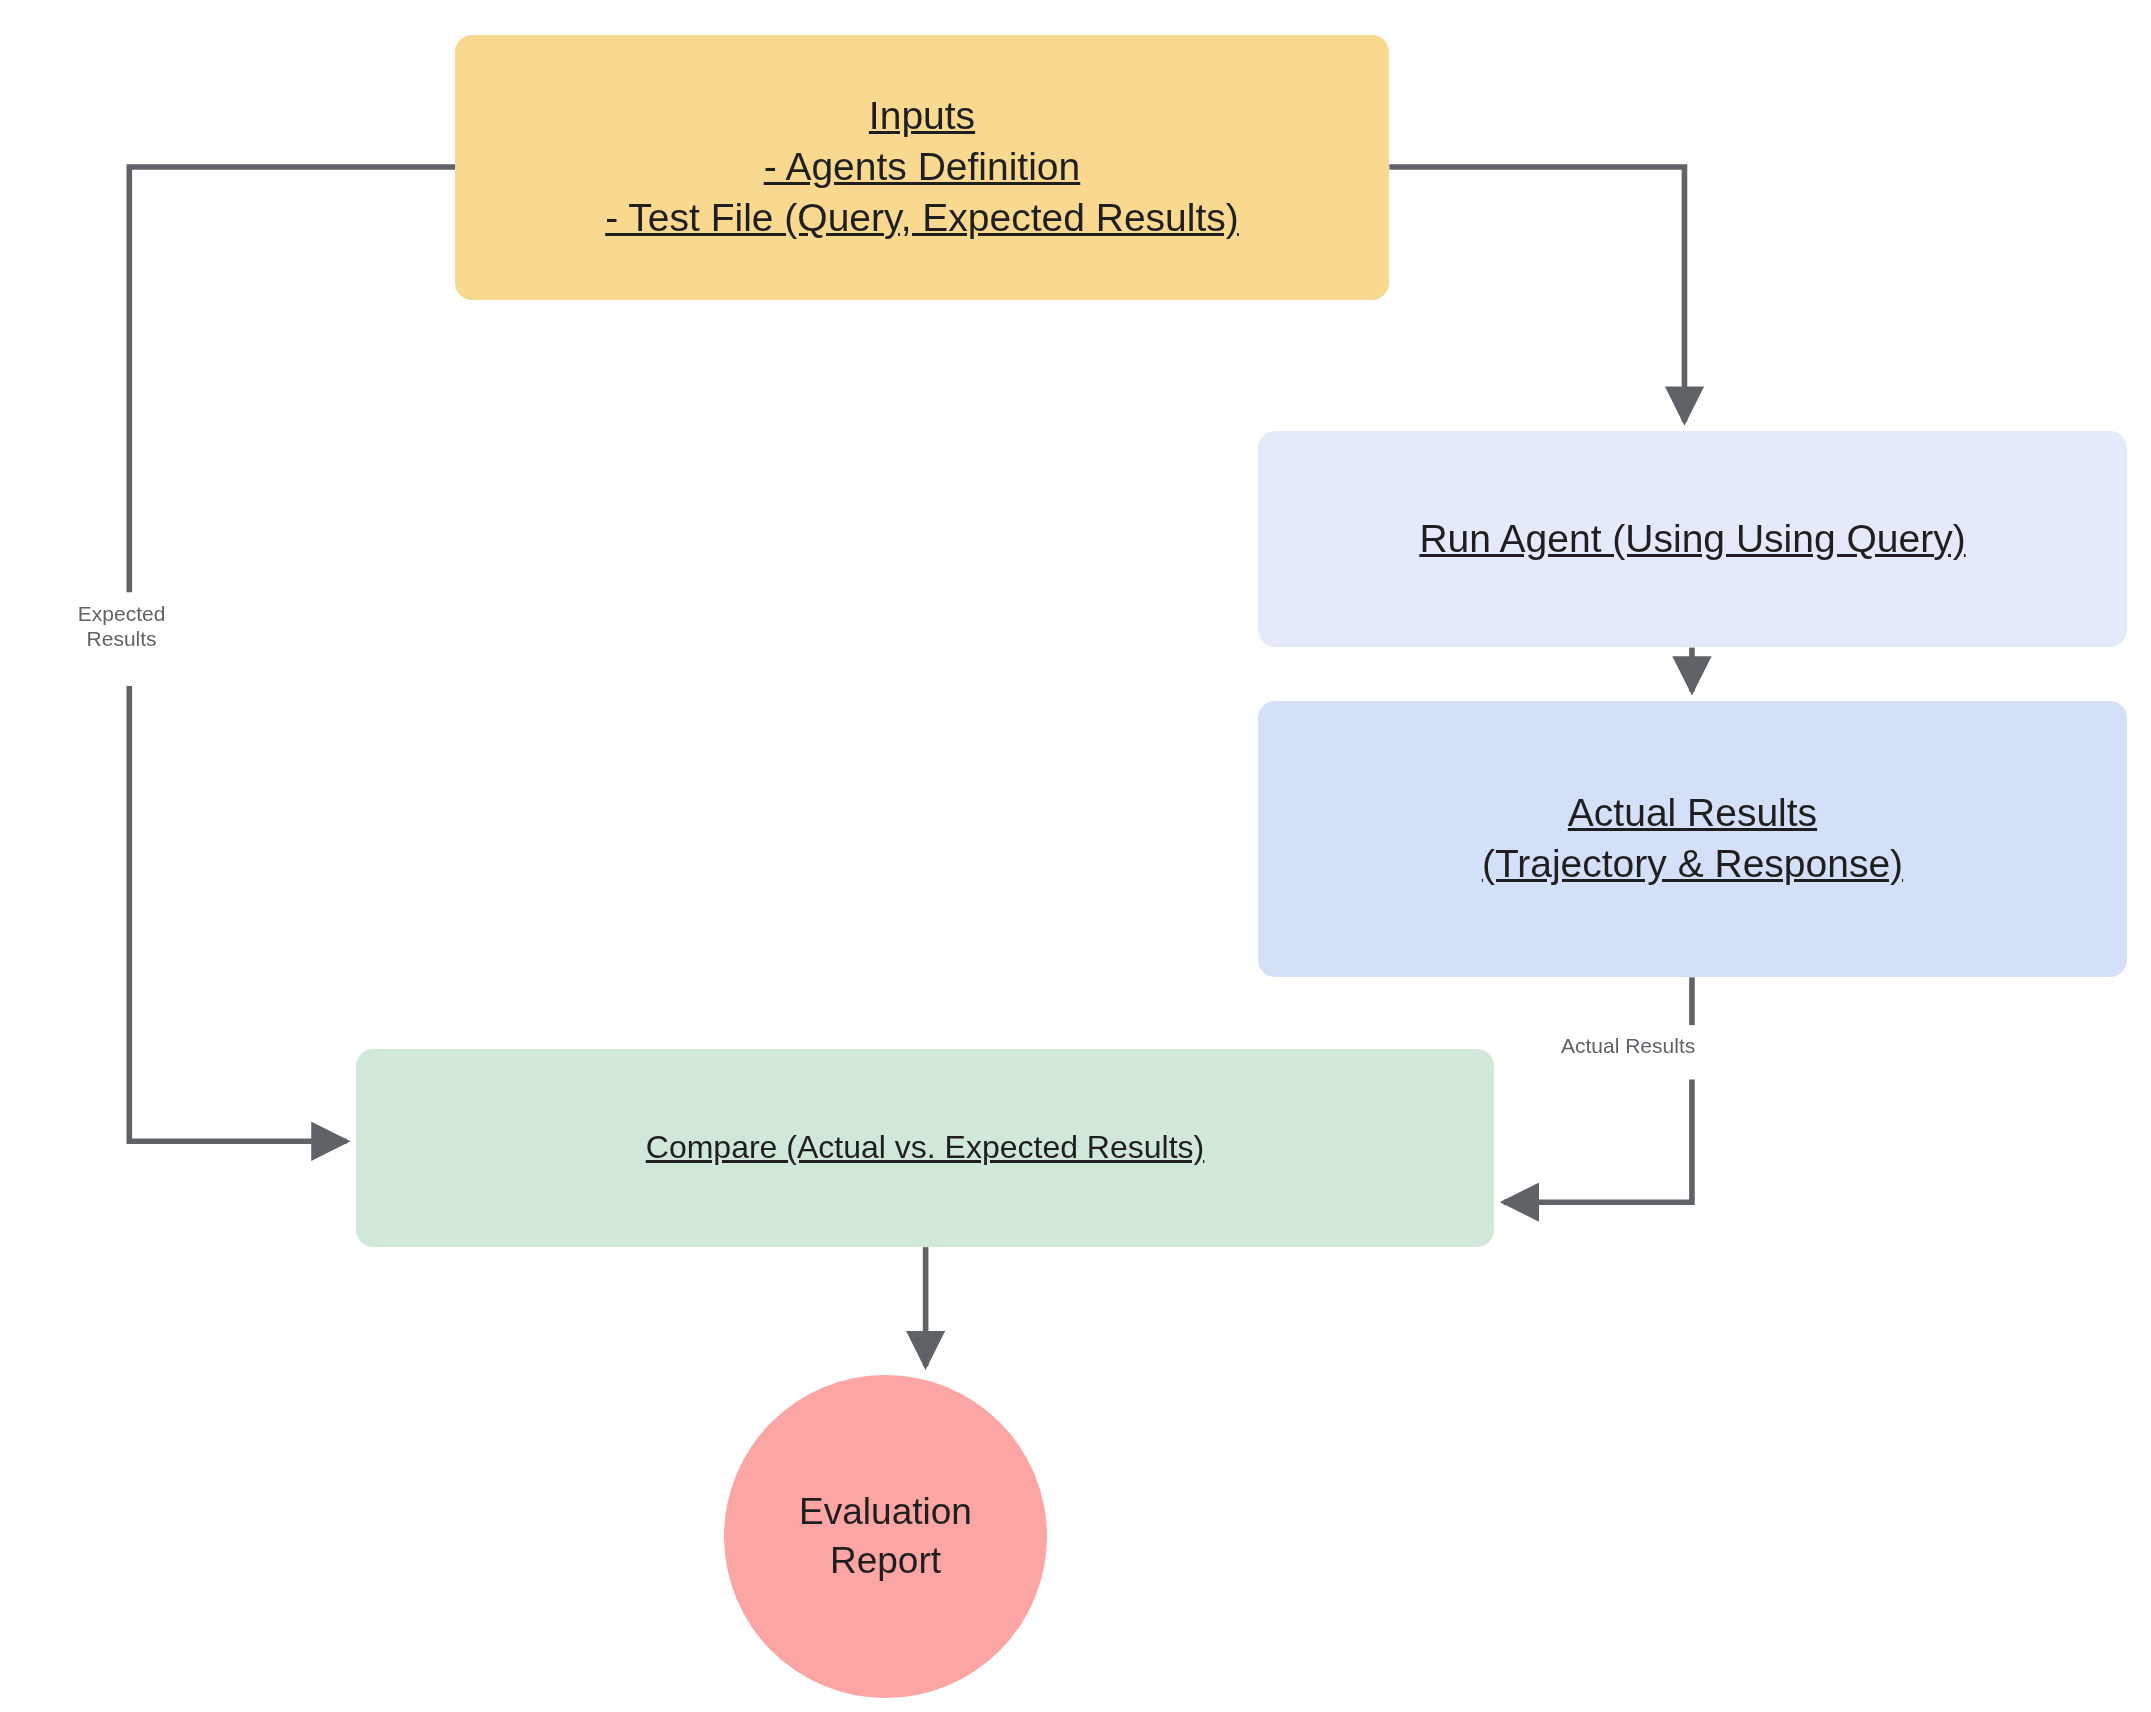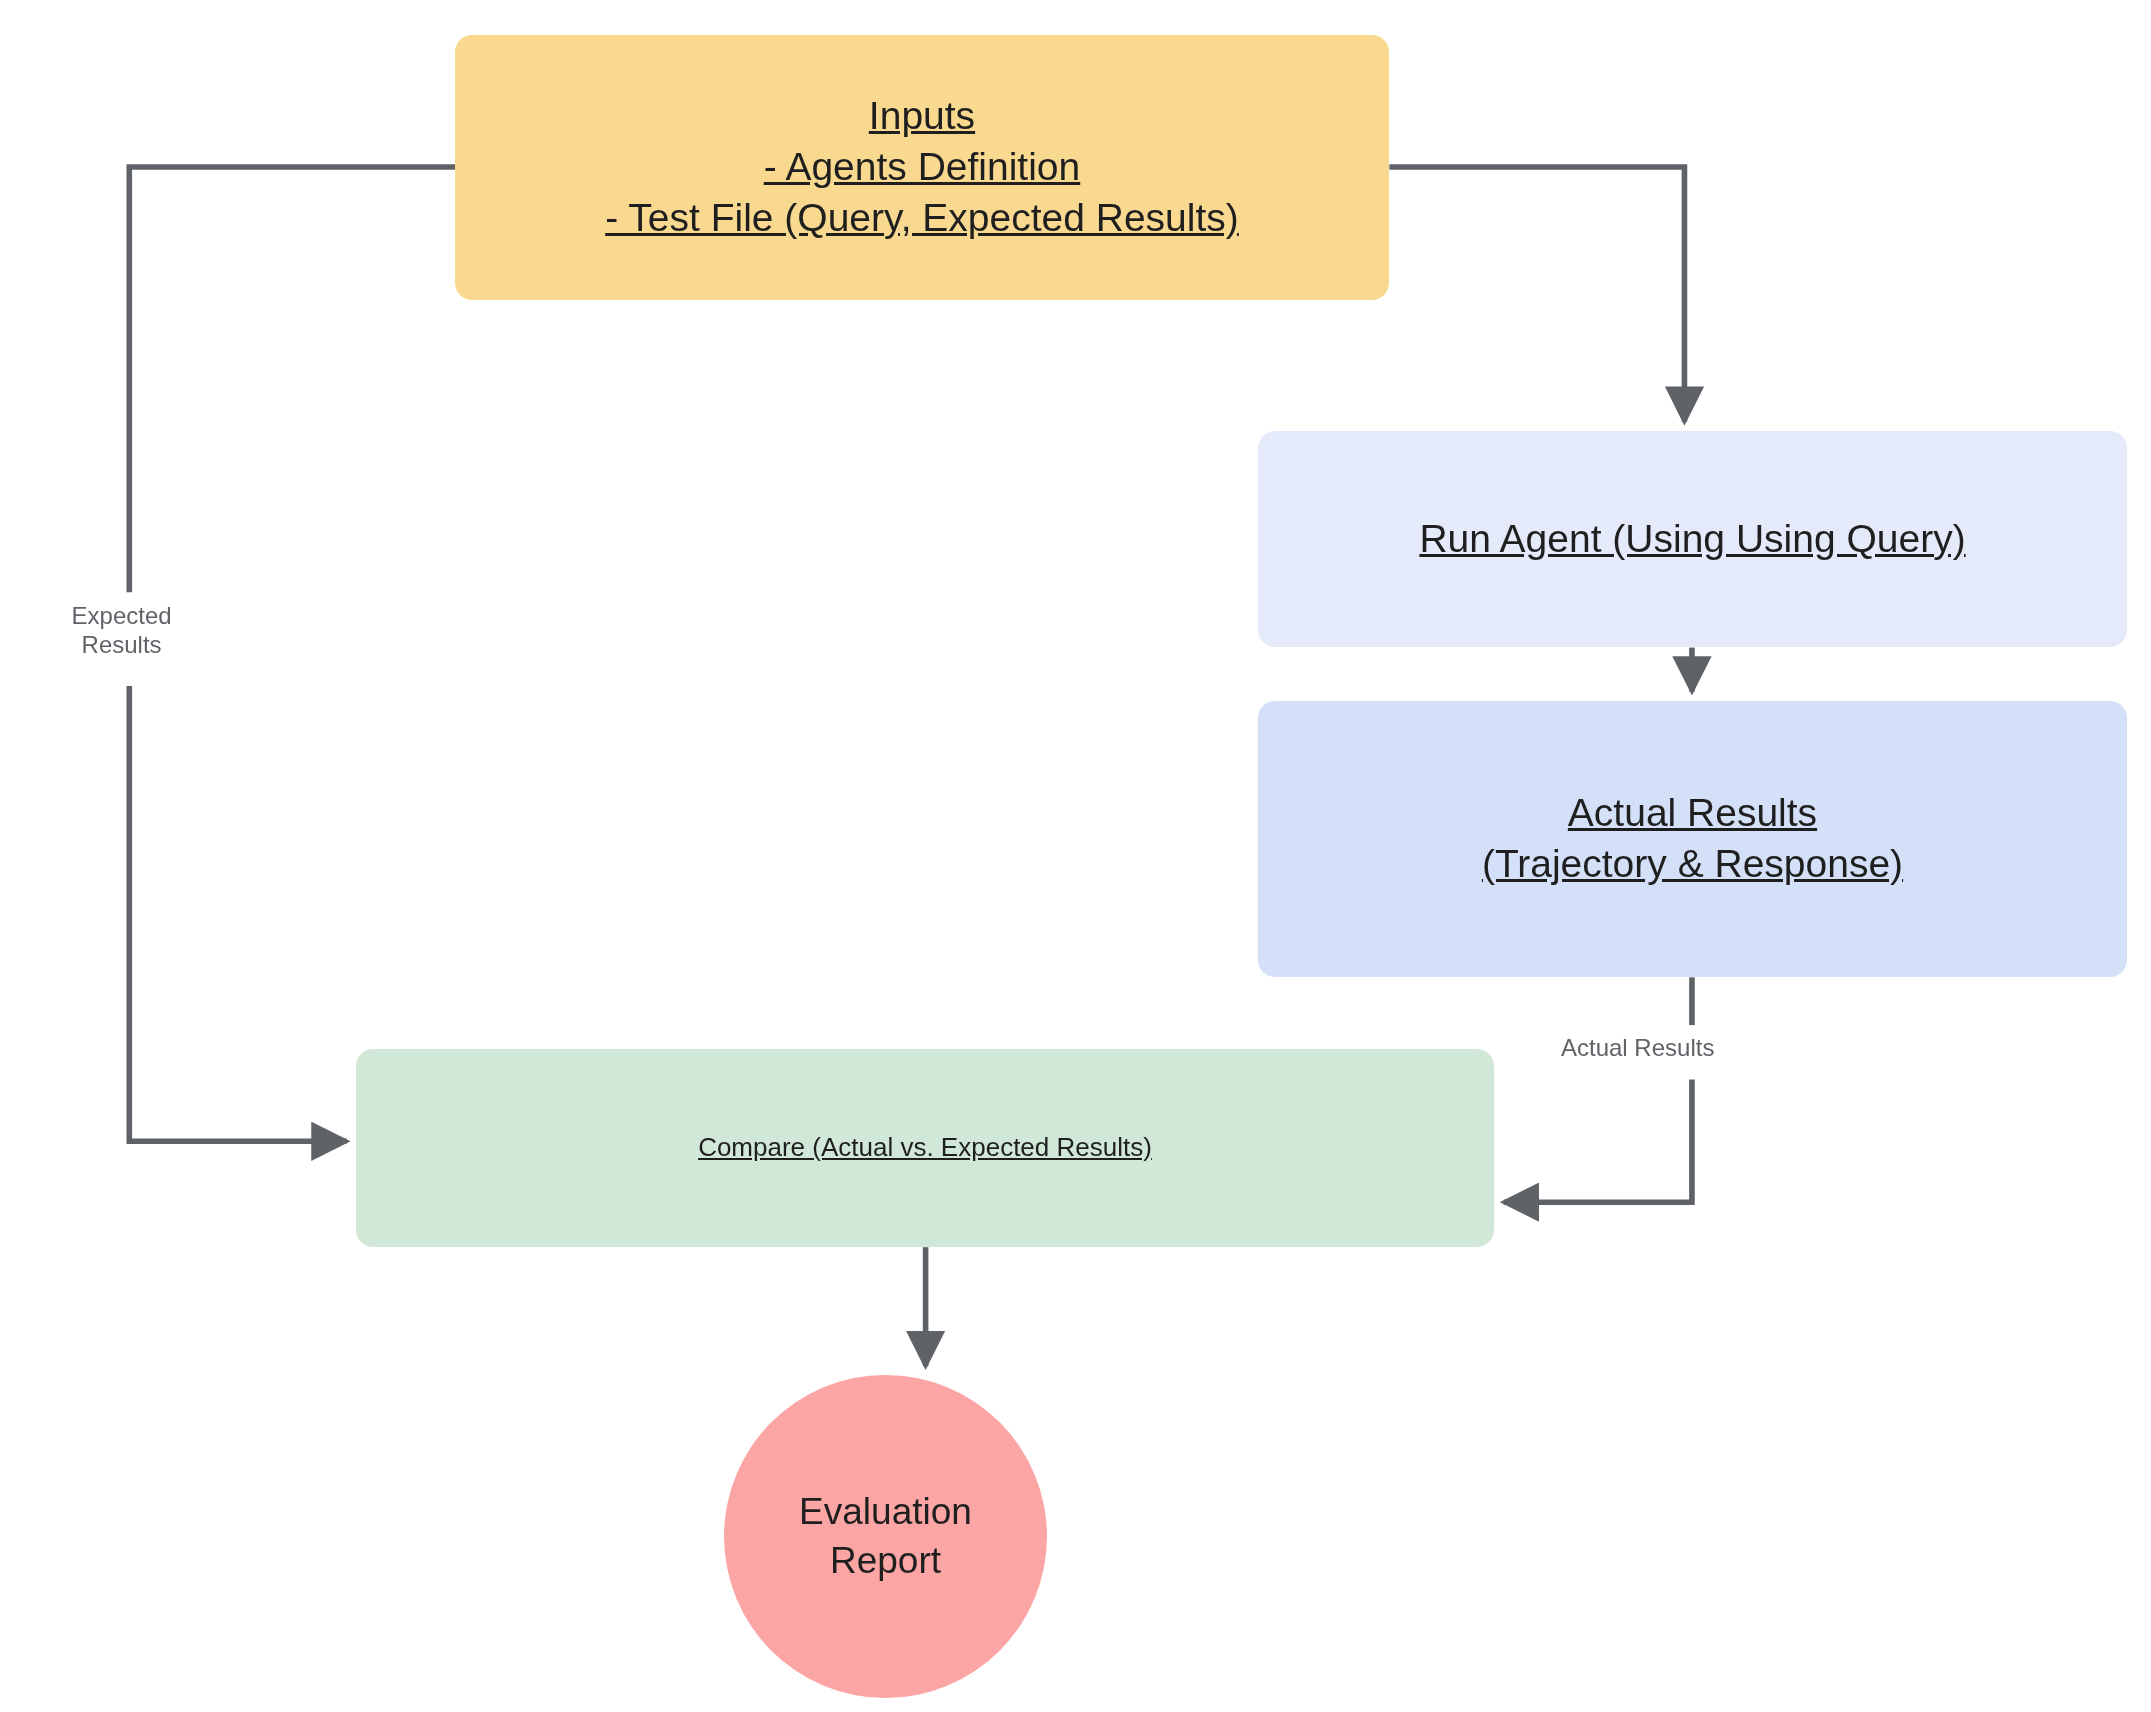--- a/index.html
+++ b/index.html
@@ -66,37 +66,37 @@
     background: #D4DFF8;
     font-size: 39px;
   }
   
   #node-compare {
     left: 356px;
     top: 1049px;
     width: 1138px;
     height: 198px;
     background: #D1E7D7;
-    font-size: 26px;
+    font-size: 32px;
   }
   
   #node-evaluation-report {
     left: 724px;
     top: 1375px;
     width: 323px;
     height: 323px;
     background: #fca5a5;
     border-radius: 50%;
     font-size: 37px;
   }
   
   .edge-label {
     position: absolute;
     color: #5F6368;
-    font-size: 24px;
+    font-size: 21px;
     line-height: 1.22;
     text-align: center;
     white-space: pre-line;
     background: #ffffff;
   }
   #label-expected-results {
     left: 20.6px;
     top: 597px;
     width: 202px;
     padding: 3.7px 0;

